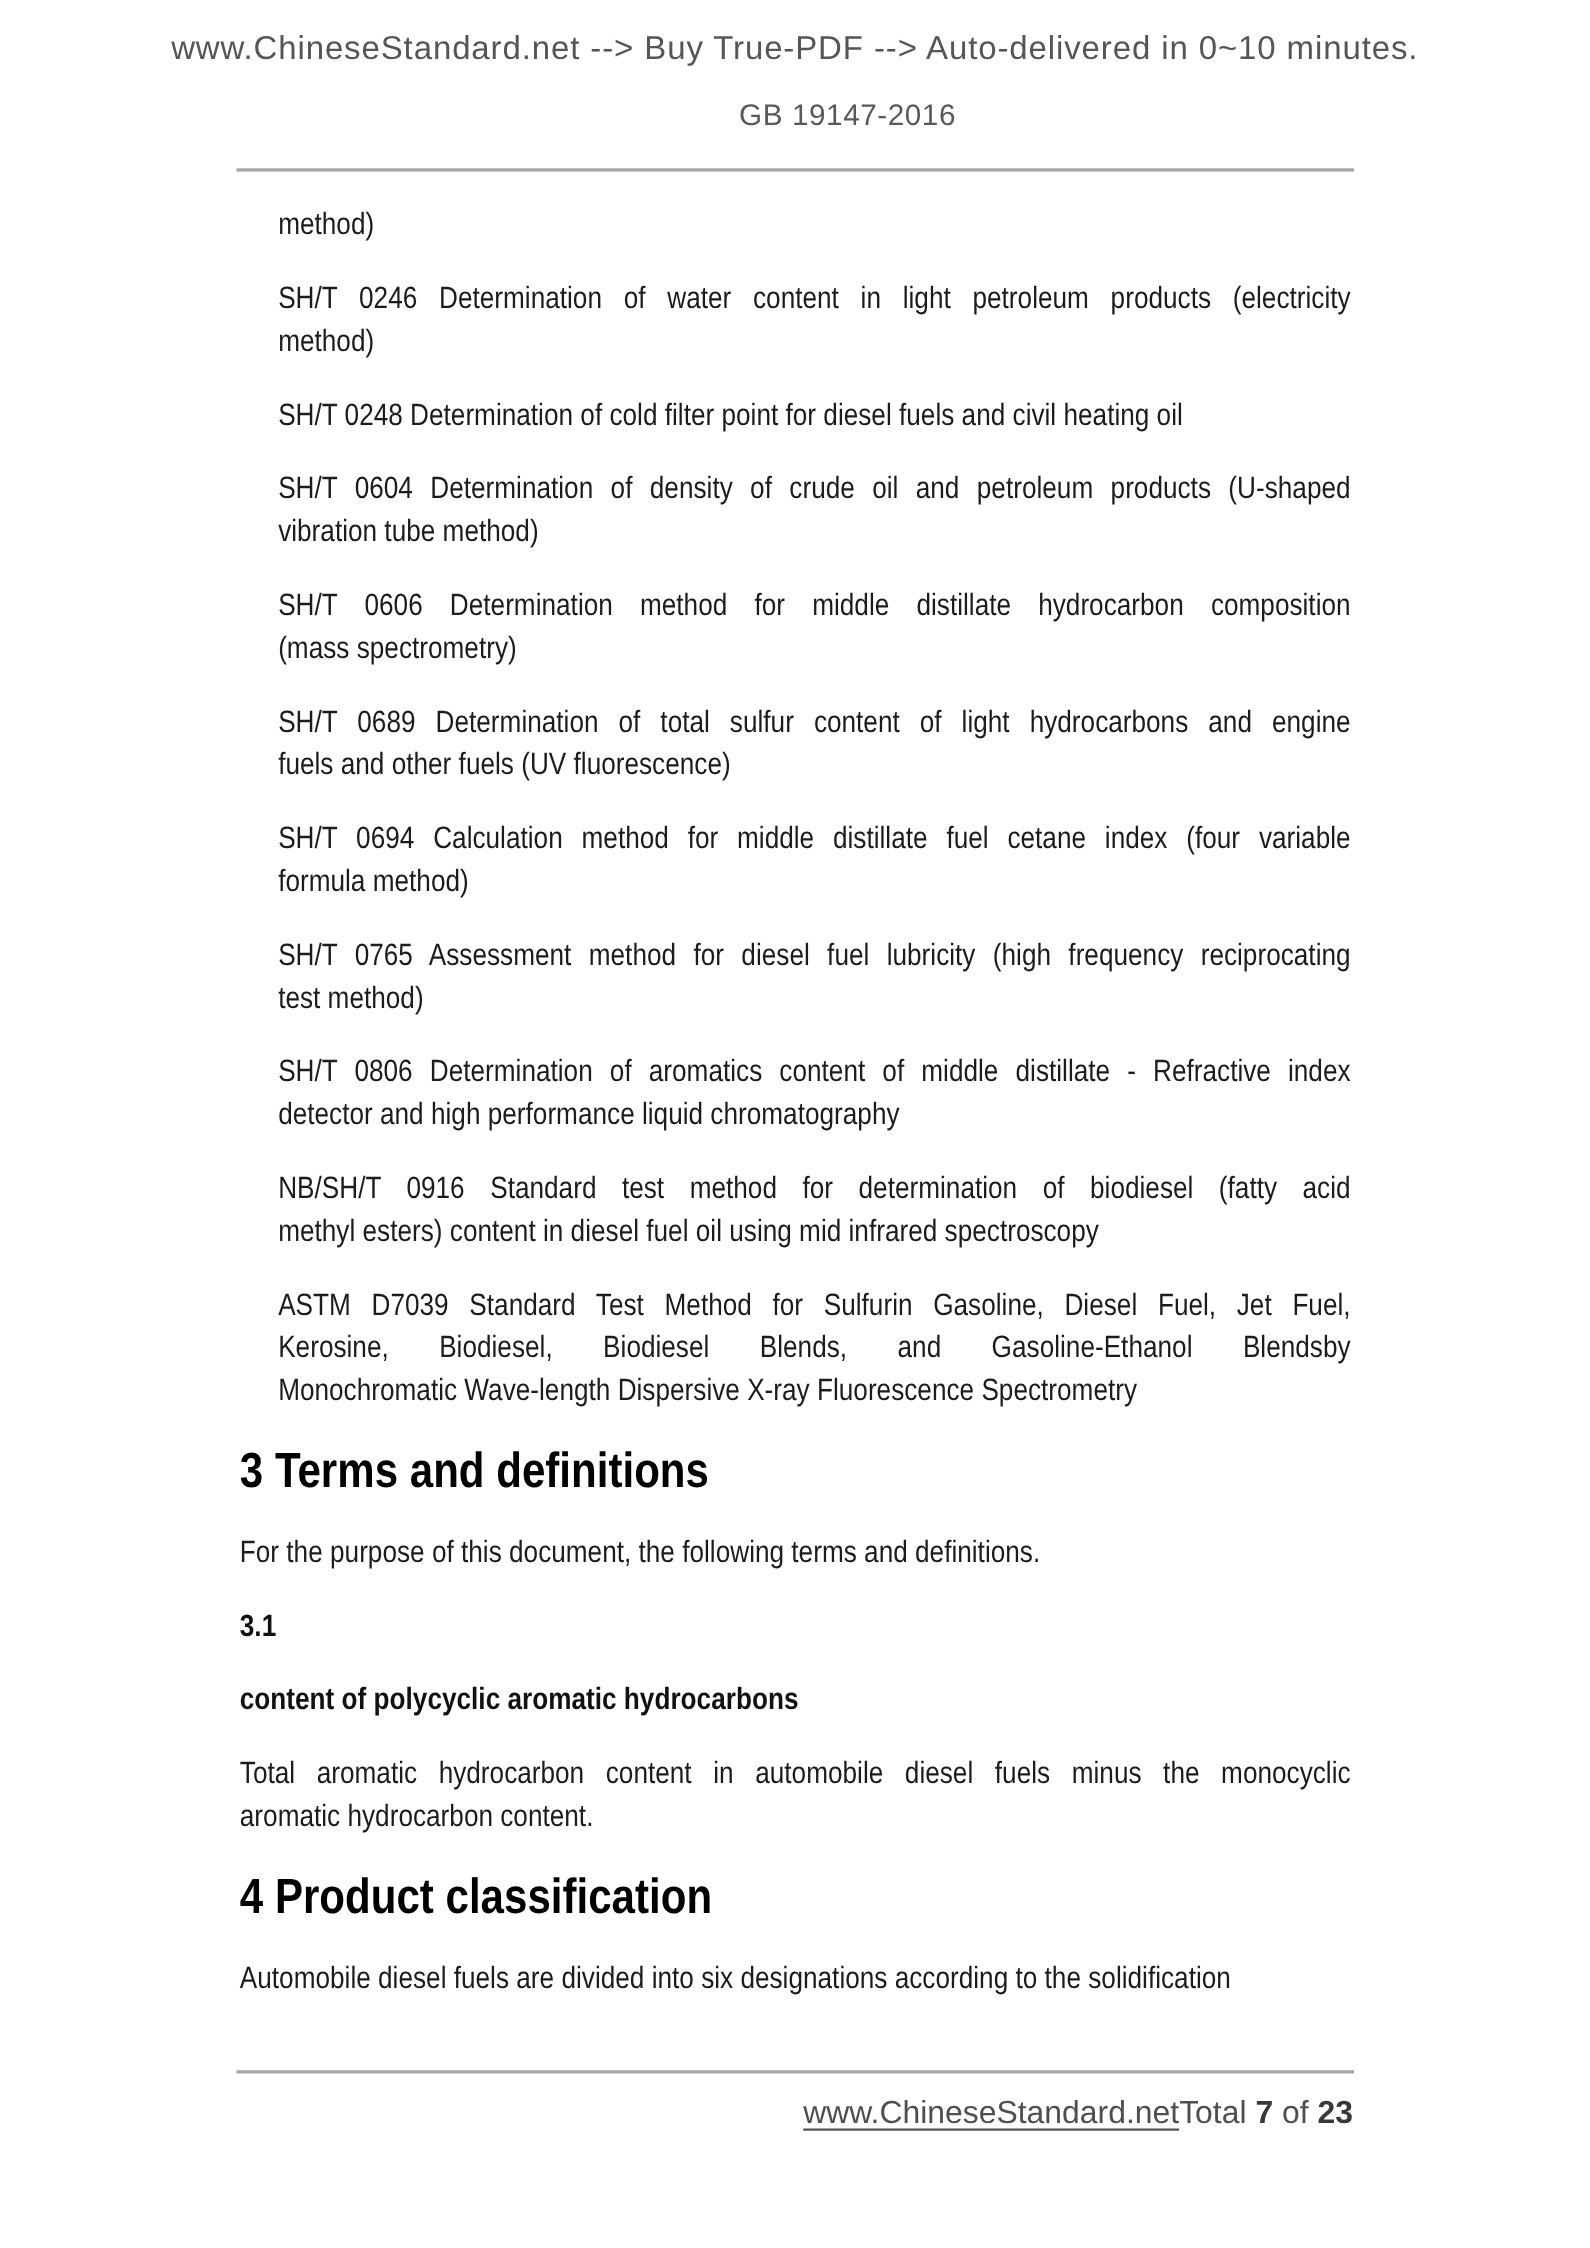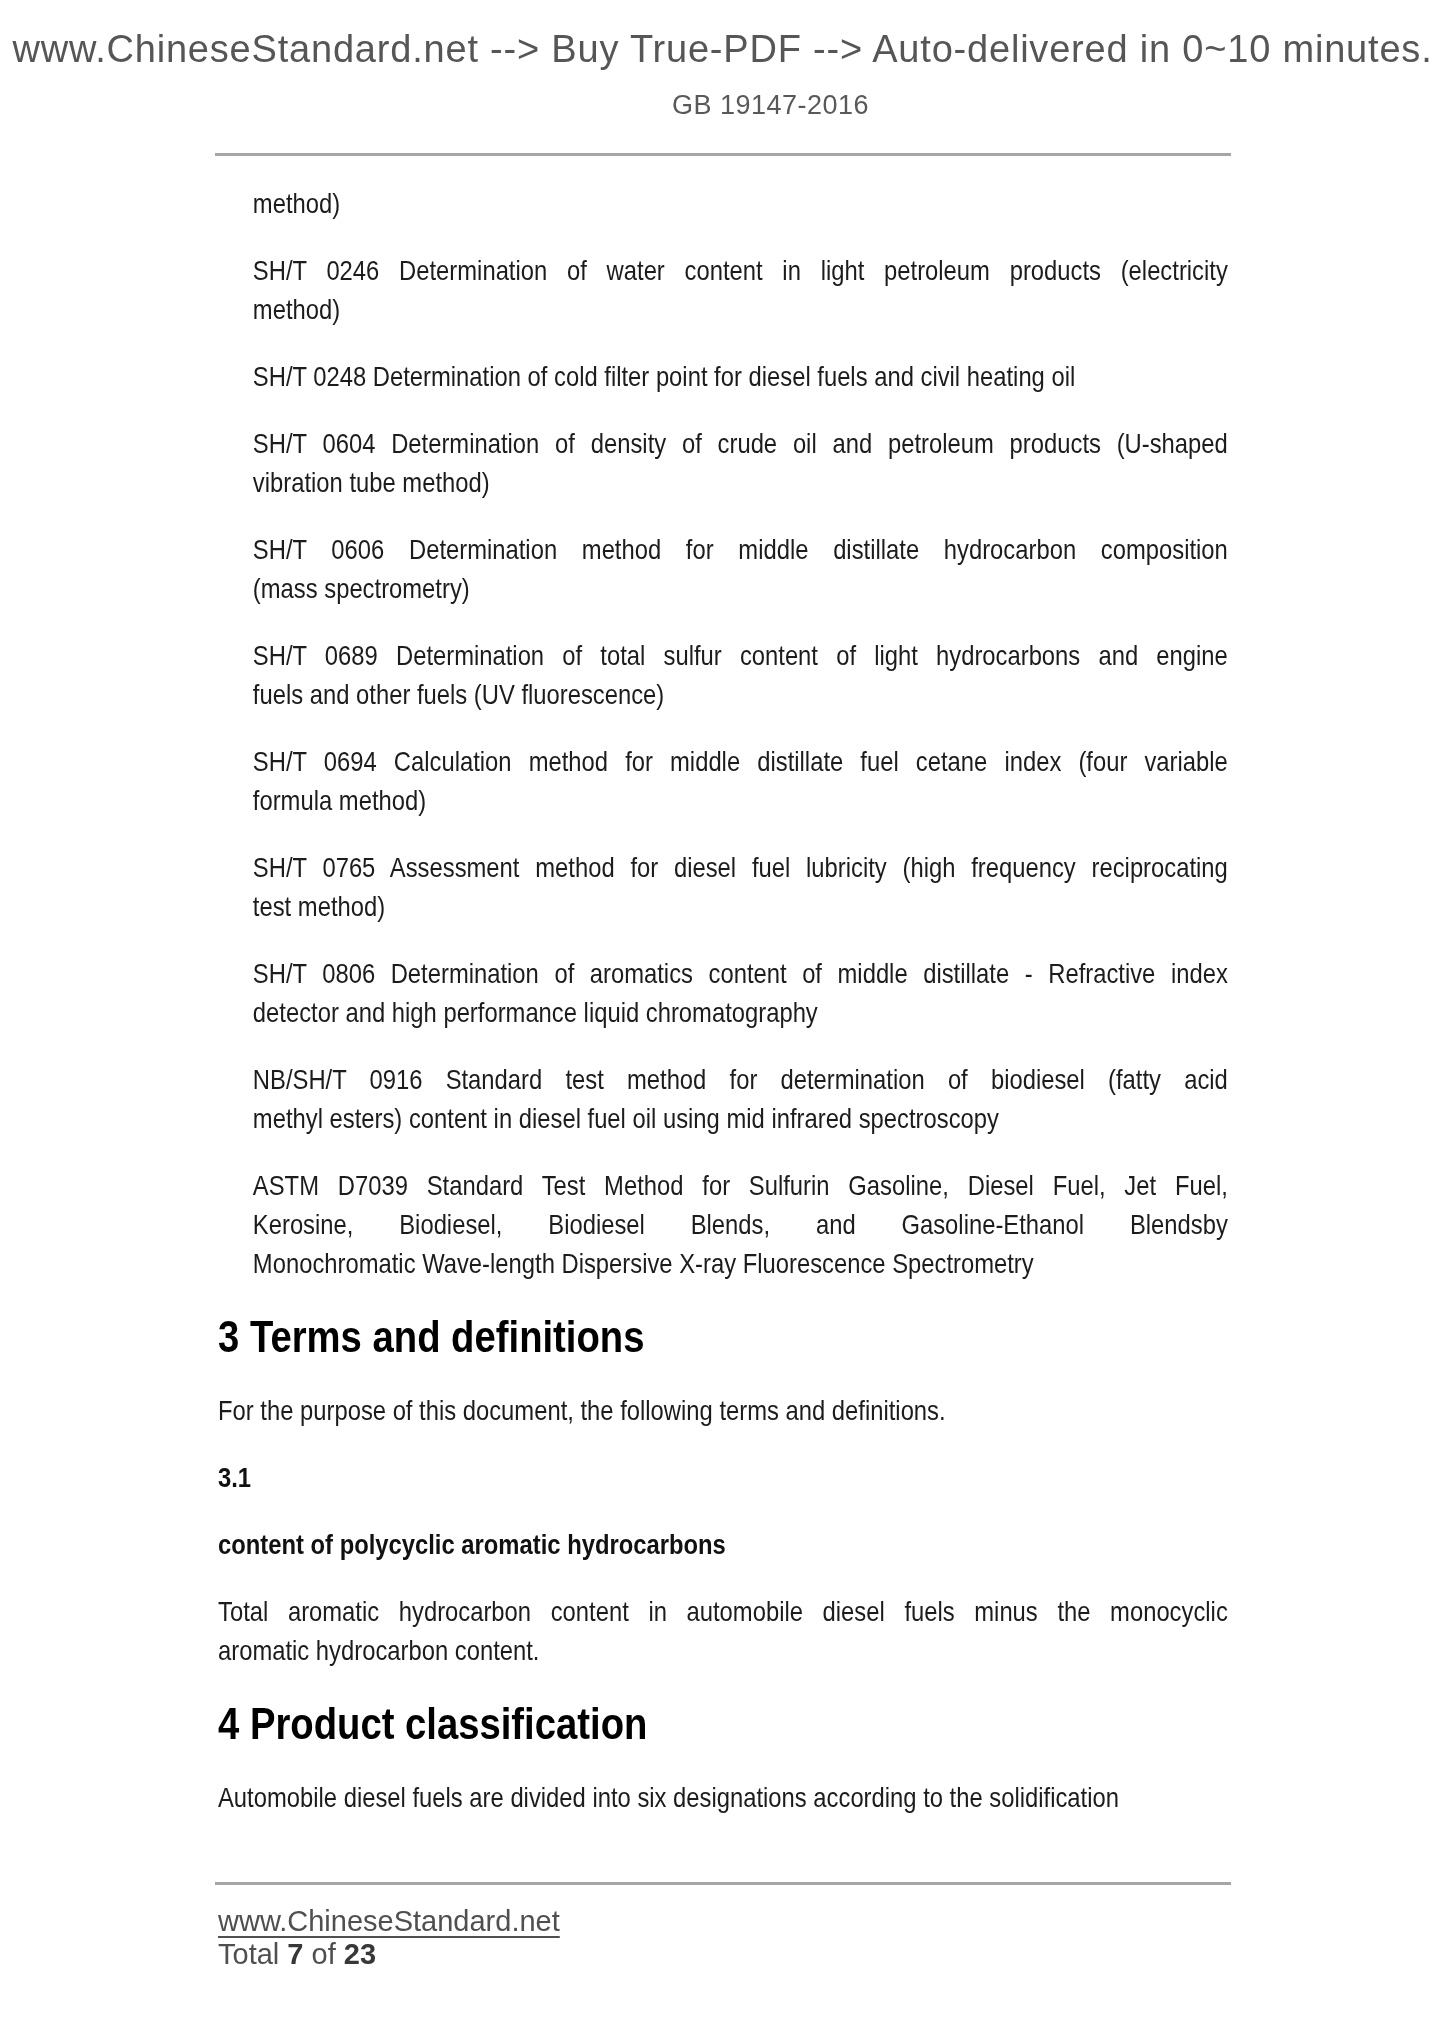--- a/index.html
+++ b/index.html
@@ -13,21 +13,21 @@
     position: relative;
     font-family: "Liberation Sans", "DejaVu Sans", sans-serif;
     overflow: hidden;
   }
   .banner {
     position: absolute;
     top: 28px;
     left: 0;
     width: 100%;
     text-align: center;
-    font-size: 38px;
+    font-size: 30px;
     letter-spacing: 0.8px;
     color: #565656;
     white-space: nowrap;
   }
   .doccode {
     position: absolute;
     top: 90px;
     left: 0;
     width: 100%;
     text-align: center;
@@ -81,21 +81,20 @@
   #footer {
     position: absolute;
     left: 218px;
     top: 1905px;
     width: 1012px;
     display: flex;
     justify-content: flex-end;
     align-items: baseline;
     font-size: 29px;
     color: #4f4f4f;
-    flex-direction: column;
   }
   .site-link {
     color: #4f4f4f;
     text-decoration: underline;
     text-decoration-thickness: 2px;
     text-underline-offset: 5px;
     cursor: pointer;
   }
   .page-indicator { color: #4f4f4f; }
   .page-indicator b { color: #383838; font-weight: bold; }

